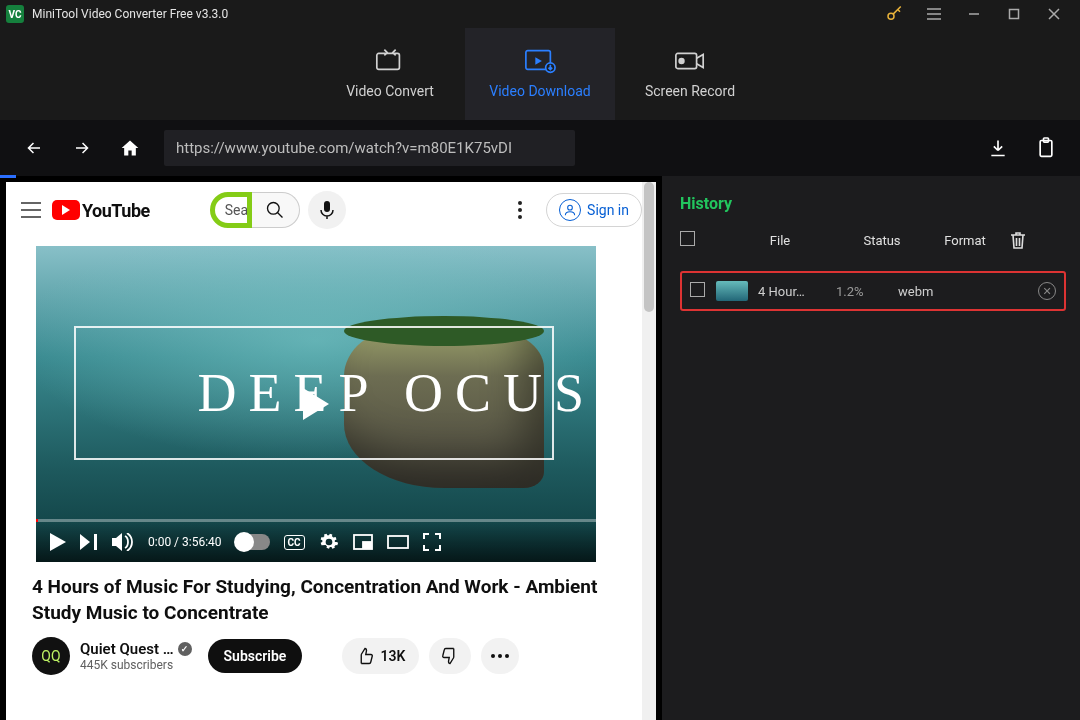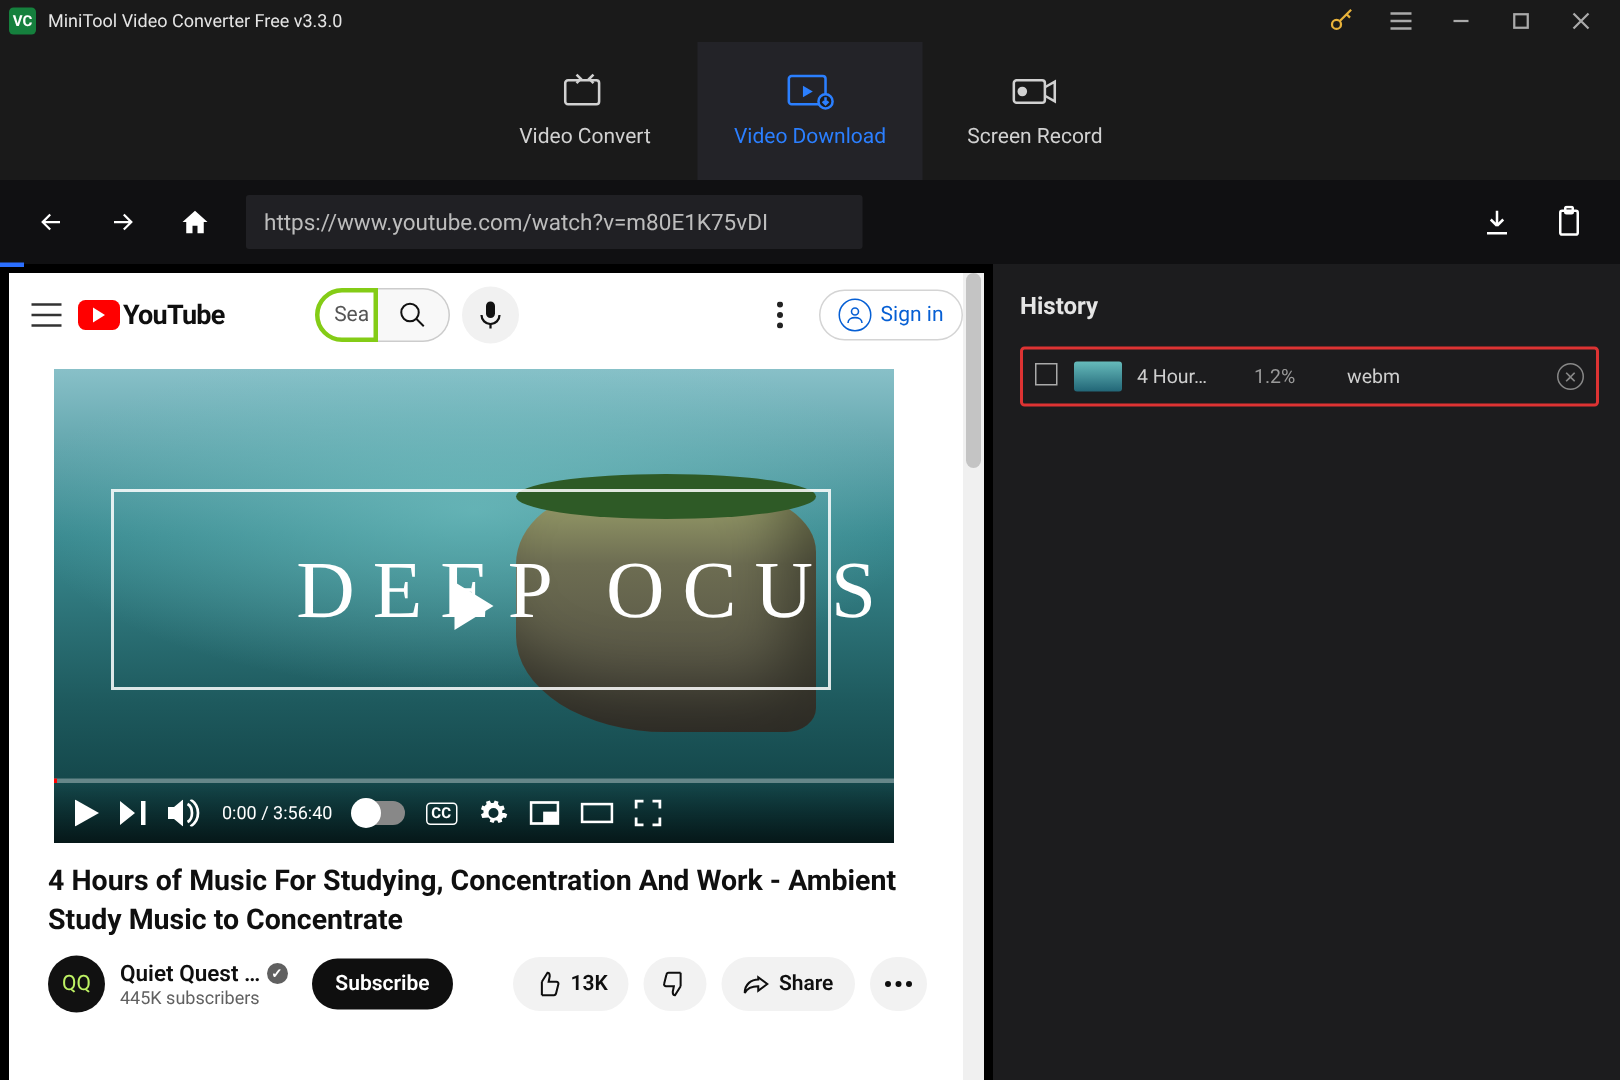--- a/index.html
+++ b/index.html
@@ -35,21 +35,21 @@
   .scrollbar-fake::before{content:"";position:absolute;top:0;left:2px;width:10px;height:130px;background:#c4c4c4;border-radius:5px;}
 
   
   .yt-header { height:56px; display:flex; align-items:center; padding:0 14px; gap:10px; color:#111;}
   .yt-menu { font-size:20px; color:#333; cursor:pointer;}
   .yt-logo { display:flex; gap:2px; font-weight:bold;}
   .yt-logo .play { width:28px;height:20px;background:#ff0000;border-radius:5px;display:flex;align-items:center;justify-content:center;}
   .yt-logo .play::after{content:"";border-left:8px solid #fff;border-top:5px solid transparent;border-bottom:5px solid transparent;}
   .yt-logo .txt { font-size:18px; letter-spacing:-0.5px; color:#0f0f0f;}
   .yt-search-wrap { margin-left:50px; display:flex; align-items:center;}
-  .yt-search { width:42px; height:36px; border:3px solid #84cc16; border-radius:18px 0 0 18px; padding:0 10px; font-size:14px; color:#555; display:flex;align-items:center; overflow:hidden;}
+  .yt-search { width:42px; height:36px; border:5px solid #84cc16; border-radius:18px 0 0 18px; padding:0 10px; font-size:14px; color:#555; display:flex;align-items:center; overflow:hidden;}
   .yt-search-btn { width:48px;height:36px;border:1px solid #ccc;border-left:none;border-radius:0 18px 18px 0; display:flex;align-items:center;justify-content:center; background:#f8f8f8;}
   .yt-mic { width:38px;height:38px;border-radius:50%;background:#f1f1f1;margin-left:8px;display:flex;align-items:center;justify-content:center;}
   .yt-more { margin-left:auto; font-size:18px; color:#222; cursor:pointer;}
   .yt-signin { margin-left:14px; height:34px; border:1px solid #d4d4d4; border-radius:17px; display:flex;align-items:center;gap:6px;padding:0 12px; color:#065fd4; font-size:14px; cursor:pointer;}
   .yt-signin .av{width:22px;height:22px;border:1px solid #065fd4;border-radius:50%;display:flex;align-items:center;justify-content:center;}
 
   
   .player { margin:8px 0 0 30px; width:560px; height:316px; background:linear-gradient(180deg,#5aa0b8 0%,#2a6e82 30%,#1a4a4f 100%); position:relative; overflow:hidden;}
   .scene-water{position:absolute;inset:0;background:
     radial-gradient(ellipse 500px 200px at 50% 30%, rgba(120,200,200,0.6), transparent 60%),
@@ -77,21 +77,21 @@
   .vid-title{margin:12px 0 0 26px; width:570px; color:#0f0f0f; font-size:19px; font-weight:700; line-height:1.35;}
   .channel-row{margin:12px 0 0 26px; display:flex; align-items:center; gap:10px; width:590px;}
   .chan-avatar{width:38px;height:38px;border-radius:50%;background:#111;color:#bef264;display:flex;align-items:center;justify-content:center;font-size:14px;}
   .chan-name{font-size:15px;color:#0f0f0f;font-weight:600; display:flex;align-items:center;gap:4px;}
   .chan-sub{font-size:12px;color:#606060;}
   .subscribe-btn{margin-left:6px;background:#0f0f0f;color:#fff;border-radius:18px;padding:9px 16px;font-size:14px;font-weight:600;cursor:pointer;}
   .pill{background:#f2f2f2;border-radius:18px;height:36px;display:flex;align-items:center;gap:6px;padding:0 14px;color:#0f0f0f;font-size:14px;font-weight:600;cursor:pointer;}
 
   
   .history { flex:1; background:#1c1c1e; padding:18px 14px 0 18px; color:#ddd; }
-  .history h3{font-size:16px;font-weight:700;color:#e5e5e5;margin-bottom:18px;}
+  .history h3{font-size:16px;font-weight:700;color:#22c55e;margin-bottom:18px;}
   .hist-head{display:flex;align-items:center;font-size:13px;color:#e0e0e0;gap:0;padding-bottom:10px;}
   .col-check{width:36px;}
   .col-file{flex:0 0 128px;text-align:center;}
   .col-status{flex:0 0 76px;text-align:center;}
   .col-format{flex:0 0 90px;text-align:center;}
   .col-trash{flex:1;text-align:right;padding-right:8px;}
   .chk{width:15px;height:15px;border:1.5px solid #aaa;display:inline-block;}
   .trash{cursor:pointer;}
 
   .hist-row{border:2px solid #d33; border-radius:3px; display:flex; align-items:center; height:40px; font-size:13px; color:#cfcfcf; margin-top:12px;}
@@ -322,39 +322,46 @@
           <svg width="18" height="18" viewBox="0 0 24 24" fill="none" stroke="#0f0f0f" stroke-width="1.8">
               <path d="M7 22V10M7 10l5-8c1 0 2 1 2 3l-1 5h7c1 0 2 1 1.7 2l-2 8c-.2 1-1 2-2 2H7"></path>
             </svg>
           <span>13K</span>
         </div>
         <div class="pill" style="padding:0 12px">
           <svg width="18" height="18" viewBox="0 0 24 24" fill="none" stroke="#0f0f0f" stroke-width="1.8">
               <path d="M17 2v12M17 14l-5 8c-1 0-2-1-2-3l1-5H4c-1 0-2-1-1.7-2l2-8c.2-1 1-2 2-2H17"></path>
             </svg>
         </div>
-        <div class="pill">
-          <svg width="18" height="16" viewBox="0 0 24 20" fill="none" stroke="#0f0f0f" stroke-width="1.8">
-              <path d="M14 4l8 6-8 6v-4c-6 0-10 2-12 6 0-8 6-12 12-12V4z"></path>
-            </svg>
-          <span>Share</span>
-        </div>
         <div class="pill" style="padding:0 10px">
           <svg width="18" height="4" viewBox="0 0 18 4" fill="#0f0f0f">
               <circle cx="2" cy="2" r="2"></circle>
               <circle cx="9" cy="2" r="2"></circle>
               <circle cx="16" cy="2" r="2"></circle>
             </svg>
         </div>
       </div>
     </div>
   </div>
 
   <div class="history">
     <h3>History</h3>
+    <div class="hist-head">
+      <div class="col-check"><span class="chk"></span></div>
+      <div class="col-file">File</div>
+      <div class="col-status">Status</div>
+      <div class="col-format">Format</div>
+      <div class="col-trash">
+        <span class="trash">
+          <svg width="16" height="18" viewBox="0 0 16 18" fill="none" stroke="#ddd" stroke-width="1.6">
+              <path d="M1 4h14M6 4V2h4v2M3 4l1 13h8l1-13M6.5 7v8M9.5 7v8"></path>
+            </svg>
+        </span>
+      </div>
+    </div>
 
     <div class="hist-row">
       <div class="col-check" style="width:28px;padding-left:8px"><span class="chk"></span></div>
       <div class="thumb"></div>
       <div class="file">4 Hour…</div>
       <div class="status">1.2%</div>
       <div class="format">webm</div>
       <div class="cancel">
         <div class="cancel-circ">✕</div>
       </div>

